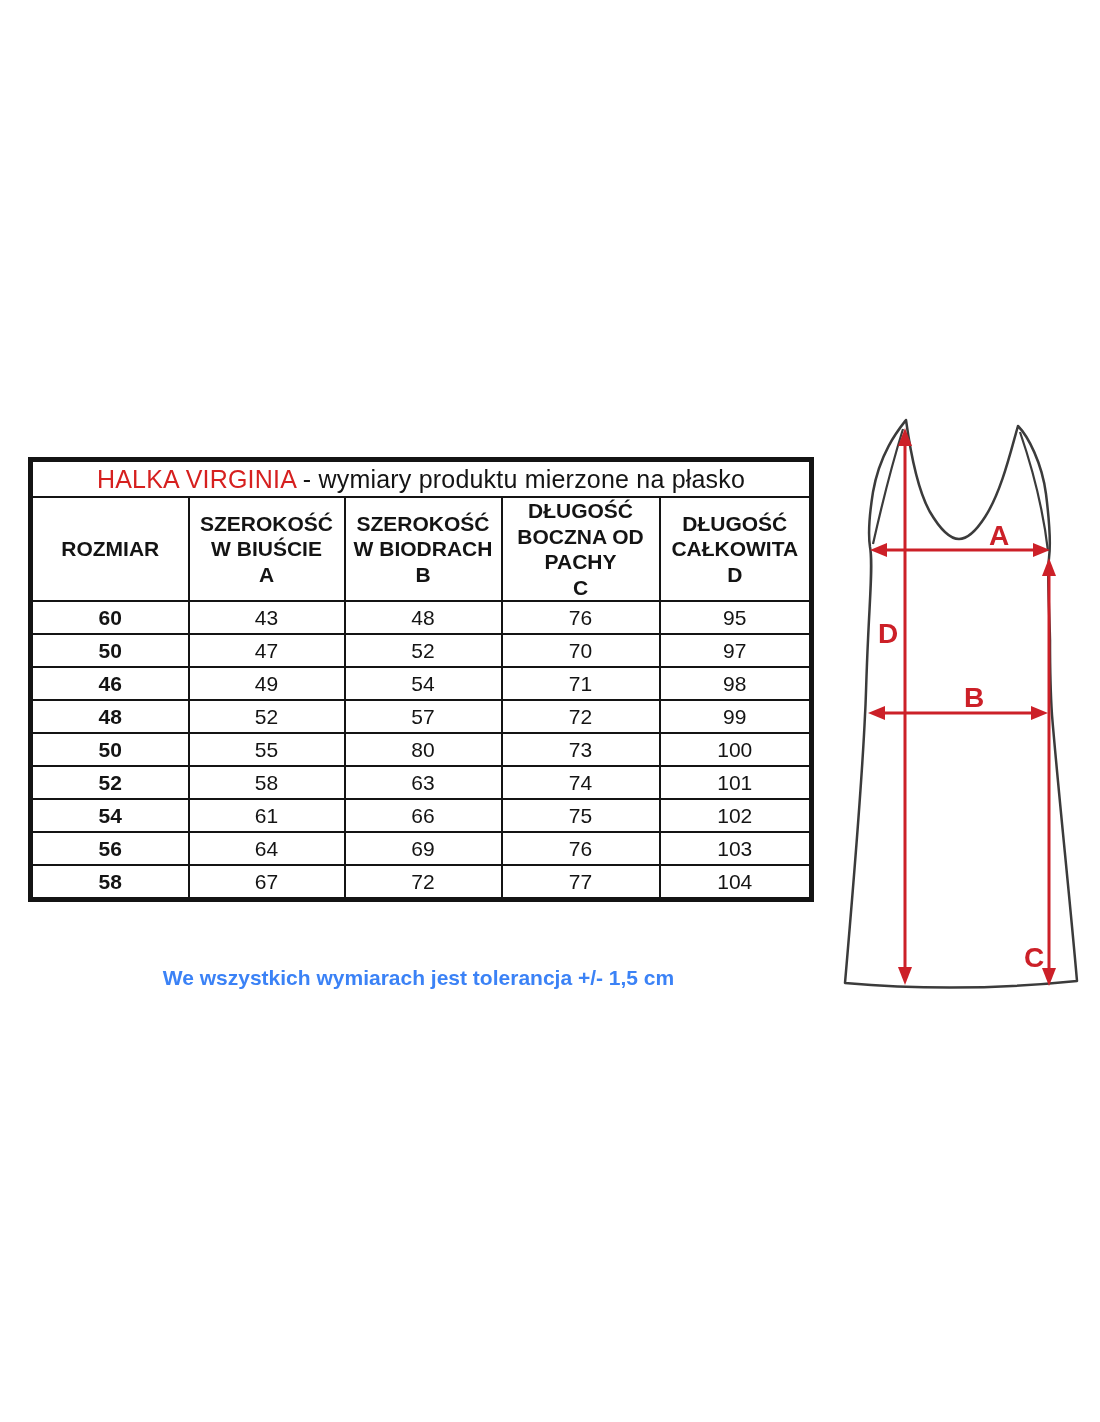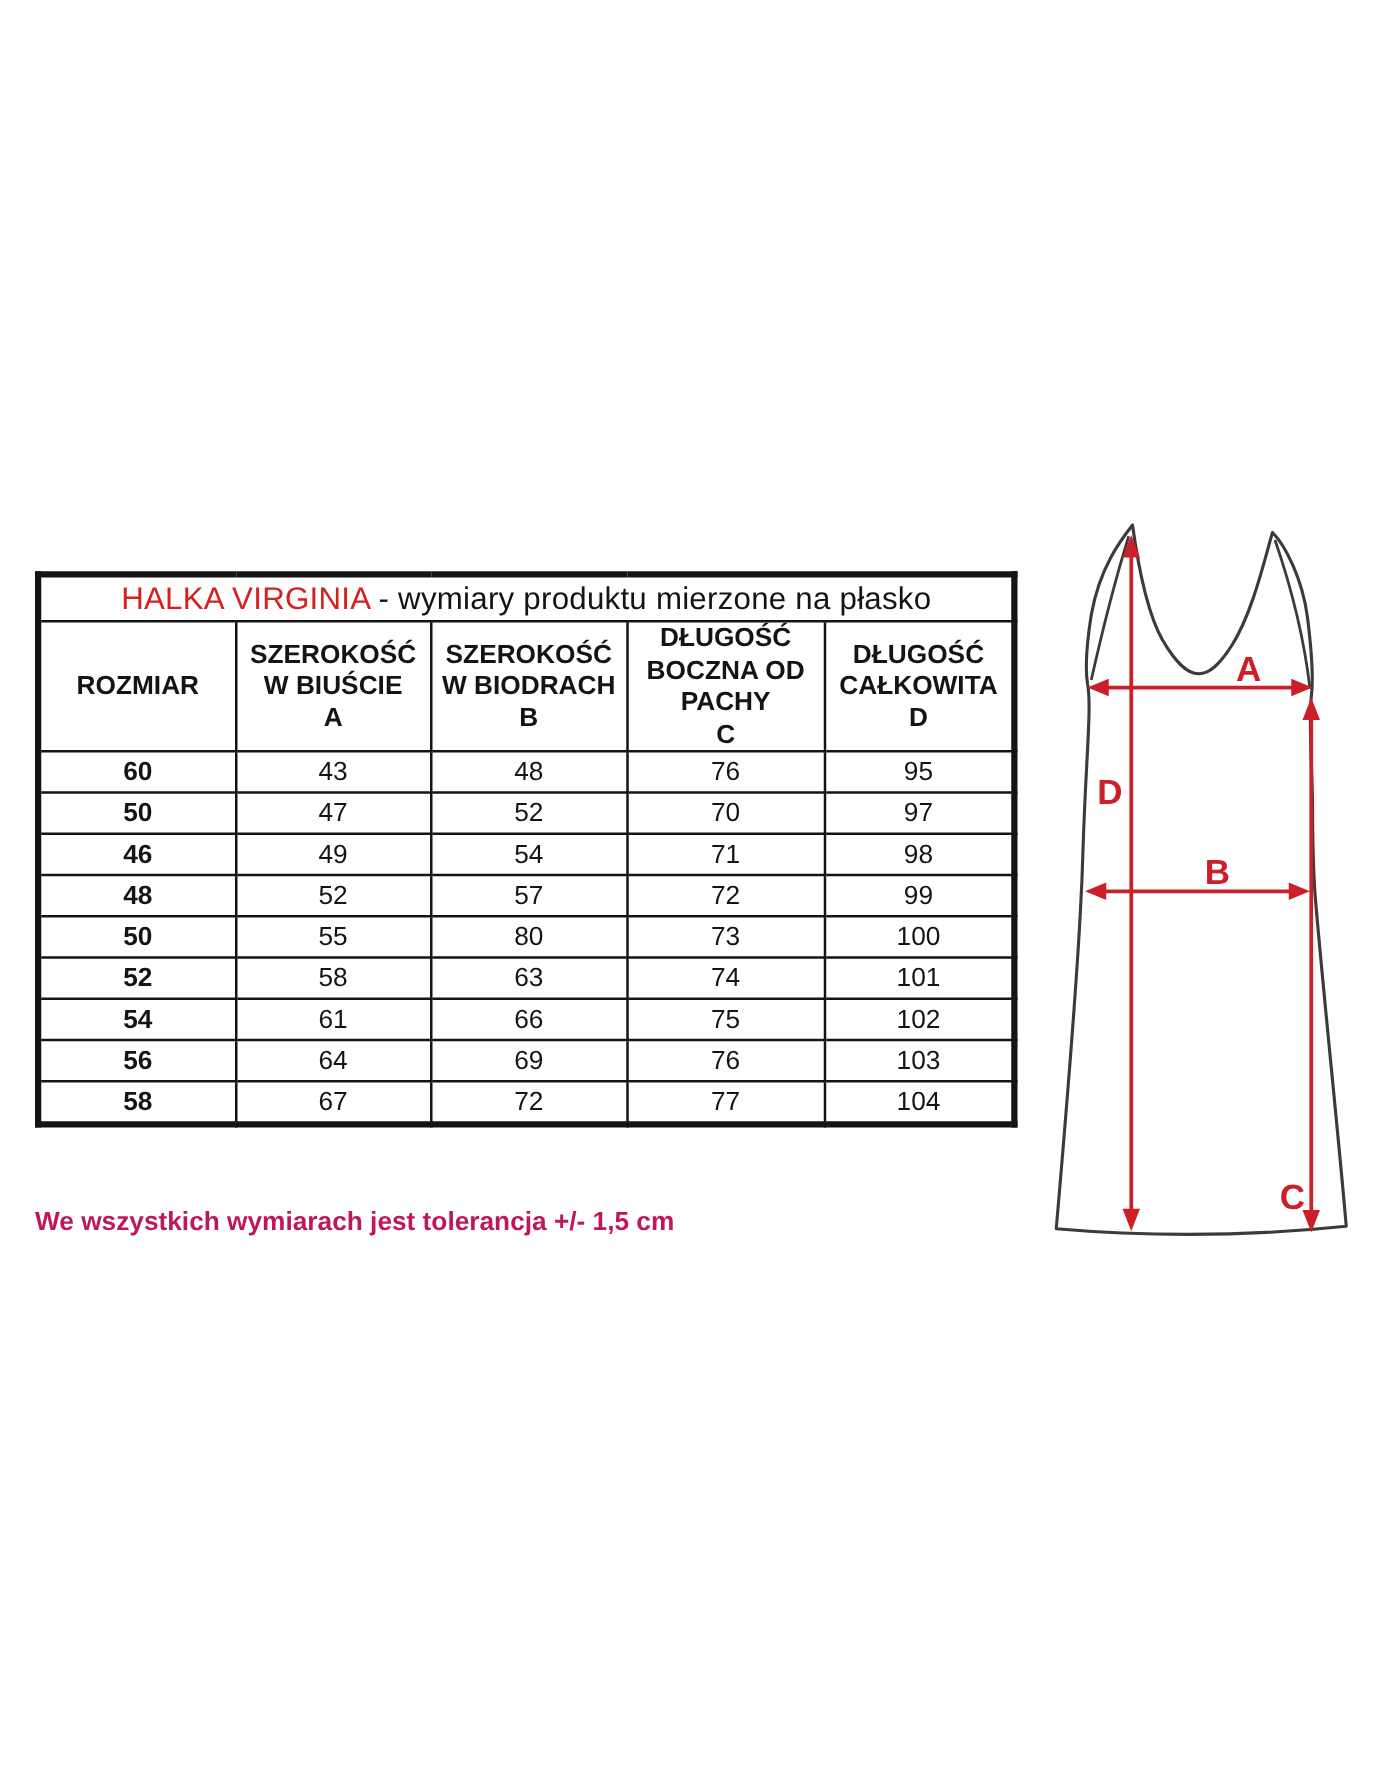--- a/index.html
+++ b/index.html
@@ -18,22 +18,22 @@
   }
   td.title-cell { height:34px; font-size:25px; font-weight:normal; letter-spacing:0.2px; }
   .title-red { color:#d6201f; }
   th.col-header {
     height:102px; font-size:21px; font-weight:bold; line-height:1.22;
     white-space:pre-line; border-bottom:5px solid #141414;
   }
   td.data-cell { height:31px; font-size:21px; font-weight:normal; }
   td.size-cell { font-weight:bold; }
   .tolerance-note {
-    position:absolute; left:28px; top:966px; width:781px; text-align:left;
-    font-size:21px; font-weight:bold; color:#be185d;
+    position:absolute; left:28px; top:966px; width:781px; text-align:center;
+    font-size:21px; font-weight:bold; color:#3b82f6;
   }
   svg.garment-diagram { position:absolute; left:830px; top:408px; }
   .dim-label { font-family:"Liberation Sans", sans-serif; font-size:28px; font-weight:bold; fill:#cc2028; }
 </style>
 </head>
 <body>
 
 <div class="page">
 
   <table class="size-table">

